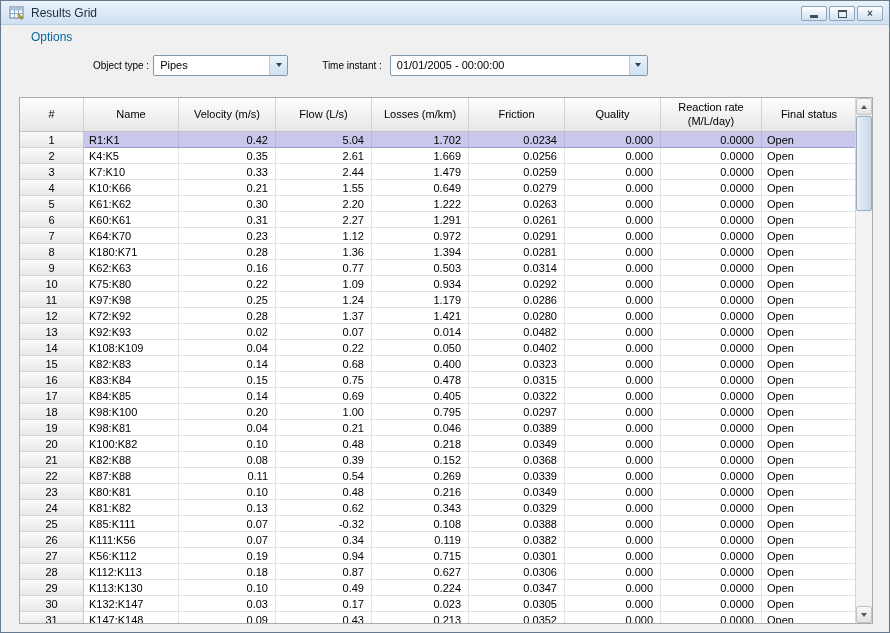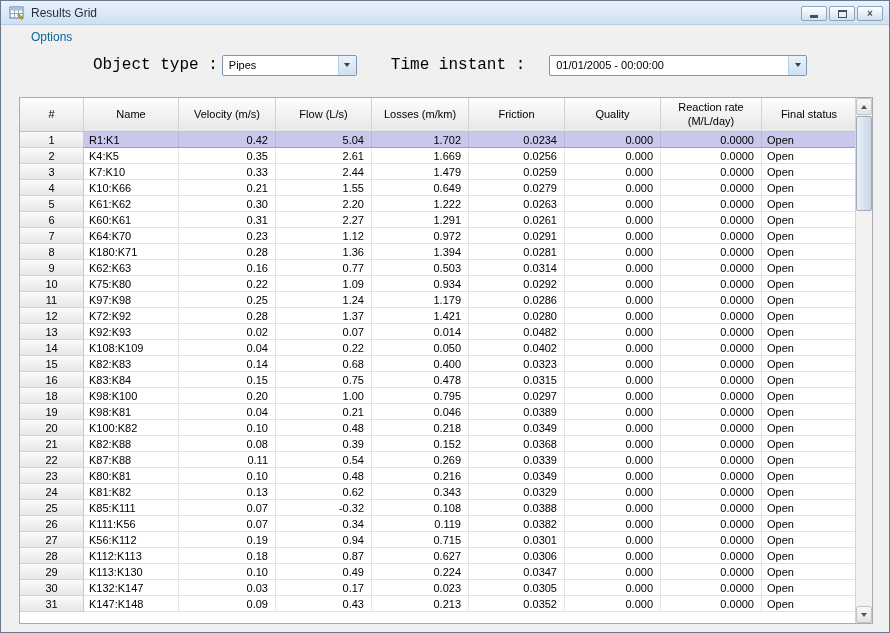--- a/index.html
+++ b/index.html
@@ -26,27 +26,27 @@
     color:#33414f; cursor:default;
   }
   .glyph-min{ width:8px; height:3px; background:#41505f; margin-top:6px; }
   .glyph-max{ width:9px; height:8px; border:1px solid #41505f; border-top-width:2px; background:#e8f0f8; }
   .glyph-close{ font-size:10px; font-weight:bold; line-height:1; color:#41505f; }
   
   .menubar{ height:24px; display:flex; align-items:center; padding-left:26px; }
   .menu-item{ font-size:12px; color:#0369a1; padding:2px 4px; }
   
   .toolbar{ height:24px; margin-top:4px; display:flex; align-items:center; padding-left:92px; }
-  .tb-label{ font-size:16px; color:#000; margin-right:4px;font-family:Liberation Mono, monospace; }
+  .tb-label{ font-size:10px; color:#000; margin-right:4px; }
   .combo{
     height:21px; background:#fff; border:1px solid #8196ab; border-radius:2px;
     display:flex; align-items:center; position:relative; font-size:11px;
   }
   .combo-pipes{ width:135px;gap:20px; }
-  .combo-time{ width:258px; margin-left:20px; }
+  .combo-time{ width:258px; margin-left:4px; }
   .combo-text{ padding-left:6px; flex:1; white-space:nowrap; overflow:hidden; }
   .combo-btn{
     width:18px; height:100%; border-left:1px solid #b7ccdf;
     background:linear-gradient(#eaf3fb,#cfe1f2); display:flex; align-items:center; justify-content:center;
     border-radius:0 1px 1px 0;
   }
   .tri-down{ width:0; height:0; border-left:3.5px solid transparent; border-right:3.5px solid transparent; border-top:4px solid #34424f; }
   .gap-time{ margin-left:34px; }
   
   .grid{
@@ -346,20 +346,31 @@
               <td class="cell left">K83:K84</td>
               <td class="cell right">0.15</td>
               <td class="cell right">0.75</td>
               <td class="cell right">0.478</td>
               <td class="cell right">0.0315</td>
               <td class="cell right">0.000</td>
               <td class="cell right">0.0000</td>
               <td class="cell left">Open</td>
             </tr>
             <tr>
+              <td class="rowhead center">17</td>
+              <td class="cell left">K84:K85</td>
+              <td class="cell right">0.14</td>
+              <td class="cell right">0.69</td>
+              <td class="cell right">0.405</td>
+              <td class="cell right">0.0322</td>
+              <td class="cell right">0.000</td>
+              <td class="cell right">0.0000</td>
+              <td class="cell left">Open</td>
+            </tr>
+            <tr>
               <td class="rowhead center">18</td>
               <td class="cell left">K98:K100</td>
               <td class="cell right">0.20</td>
               <td class="cell right">1.00</td>
               <td class="cell right">0.795</td>
               <td class="cell right">0.0297</td>
               <td class="cell right">0.000</td>
               <td class="cell right">0.0000</td>
               <td class="cell left">Open</td>
             </tr>

